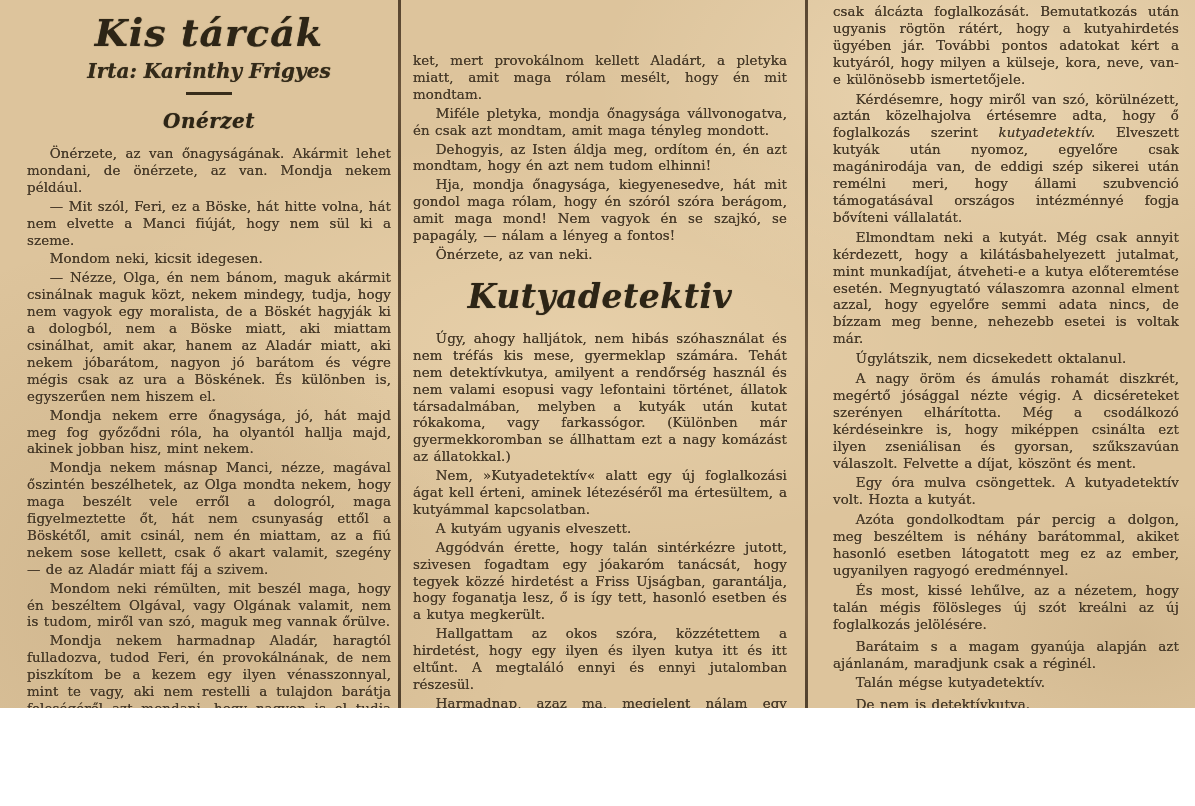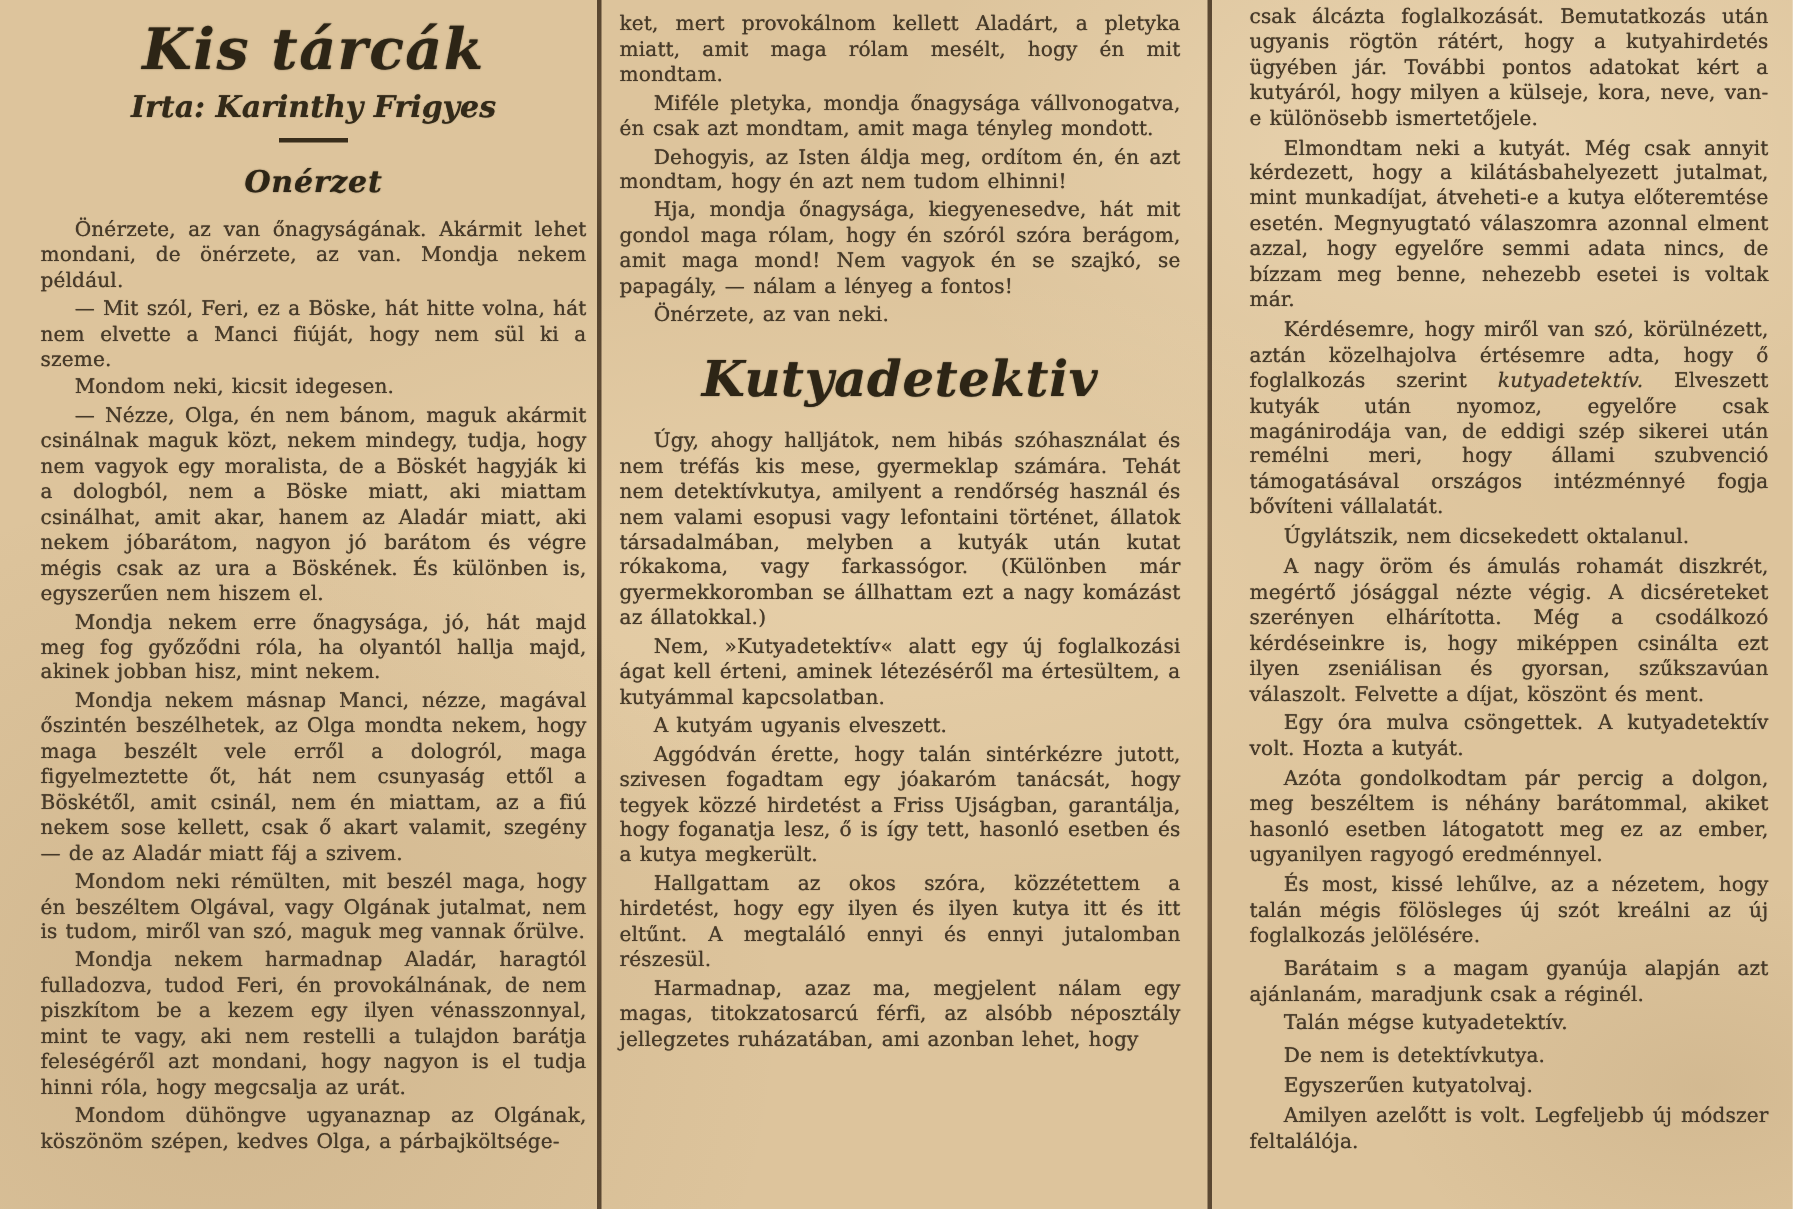--- a/index.html
+++ b/index.html
@@ -1,33 +1,33 @@
 <!DOCTYPE html>
 <html><head>
 <meta charset="utf-8">
 <style>
   html,body{margin:0;padding:0;}
   .page{
     position:relative;
-    width:1195px;height:806px;
+    width:1195px;height:708px;
     box-sizing:border-box;
     overflow:hidden;
     display:flex;
     font-family:"DejaVu Serif","Liberation Serif",serif;
     color:#463a2a;
     background:
       radial-gradient(ellipse 620px 380px at 82% 12%, rgba(255,240,212,0.35), transparent 62%),
       radial-gradient(ellipse 540px 520px at 12% 85%, rgba(122,92,52,0.13), transparent 70%),
       radial-gradient(ellipse 760px 320px at 48% 48%, rgba(255,236,202,0.28), transparent 65%),
       radial-gradient(ellipse 300px 200px at 95% 90%, rgba(120,90,50,0.10), transparent 70%),
       #ddc49c;
   }
   .col{box-sizing:border-box;}
   .col1{width:398px;padding:2px 7px 0 27px;}
-  .col2{width:404px;padding:9px 18px 15px 12px;}
+  .col2{width:404px;padding:9px 18px 15px 12px;margin-top:44px;}
   .col3{width:387px;padding:4px 16px 0 25px;}
   .vrule{
     width:3px;height:806px;flex:0 0 3px;
     background:repeating-linear-gradient(to bottom,
       #402f1d 0px, #55402a 90px, #3a2b1a 180px, #4a3724 260px);
     opacity:0.85;
   }
   p{
     margin:0 0 2px 0;
     font-size:13.4px;
@@ -88,21 +88,21 @@
       <div class="byline">Irta: Karinthy Frigyes</div>
       <hr class="byline-rule">
     </div>
     <h2 class="section-heading">Onérzet</h2>
     <p>Önérzete, az van őnagyságának. Akármit lehet mondani, de önérzete, az van. Mondja nekem például.</p>
     <p>— Mit szól, Feri, ez a Böske, hát hitte volna, hát nem elvette a Manci fiúját, hogy nem sül ki a szeme.</p>
     <p>Mondom neki, kicsit idegesen.</p>
     <p>— Nézze, Olga, én nem bánom, maguk akármit csinálnak maguk közt, nekem mindegy, tudja, hogy nem vagyok egy moralista, de a Böskét hagyják ki a dologból, nem a Böske miatt, aki miattam csinálhat, amit akar, hanem az Aladár miatt, aki nekem jóbarátom, nagyon jó barátom és végre mégis csak az ura a Böskének. És különben is, egyszerűen nem hiszem el.</p>
     <p>Mondja nekem erre őnagysága, jó, hát majd meg fog győződni róla, ha olyantól hallja majd, akinek jobban hisz, mint nekem.</p>
     <p>Mondja nekem másnap Manci, nézze, magával őszintén beszélhetek, az Olga mondta nekem, hogy maga beszélt vele erről a dologról, maga figyelmeztette őt, hát nem csunyaság ettől a Böskétől, amit csinál, nem én miattam, az a fiú nekem sose kellett, csak ő akart valamit, szegény — de az Aladár miatt fáj a szivem.</p>
-    <p>Mondom neki rémülten, mit beszél maga, hogy én beszéltem Olgával, vagy Olgának jutalmat, nem is tudom, miről van szó, maguk meg vannak őrülve.</p>
+    <p>Mondom neki rémülten, mit beszél maga, hogy én beszéltem Olgával, vagy Olgának valamit, nem is tudom, miről van szó, maguk meg vannak őrülve.</p>
     <p>Mondja nekem harmadnap Aladár, haragtól fulladozva, tudod Feri, én provokálnának, de nem piszkítom be a kezem egy ilyen vénasszonnyal, mint te vagy, aki nem restelli a tulajdon barátja feleségéről azt mondani, hogy nagyon is el tudja hinni róla, hogy megcsalja az urát.</p>
     <p>Mondom dühöngve ugyanaznap az Olgának, köszönöm szépen, kedves Olga, a párbajköltsége-</p>
   </div>
 
   <div class="vrule"></div>
 
   <div class="col col2">
     <p class="noindent">ket, mert provokálnom kellett Aladárt, a pletyka miatt, amit maga rólam mesélt, hogy én mit mondtam.</p>
     <p>Miféle pletyka, mondja őnagysága vállvonogatva, én csak azt mondtam, amit maga tényleg mondott.</p>
     <p>Dehogyis, az Isten áldja meg, ordítom én, én azt mondtam, hogy én azt nem tudom elhinni!</p>
@@ -114,24 +114,24 @@
     <p>A kutyám ugyanis elveszett.</p>
     <p>Aggódván érette, hogy talán sintérkézre jutott, szivesen fogadtam egy jóakaróm tanácsát, hogy tegyek közzé hirdetést a Friss Ujságban, garantálja, hogy foganatja lesz, ő is így tett, hasonló esetben és a kutya megkerült.</p>
     <p>Hallgattam az okos szóra, közzétettem a hirdetést, hogy egy ilyen és ilyen kutya itt és itt eltűnt. A megtaláló ennyi és ennyi jutalomban részesül.</p>
     <p>Harmadnap, azaz ma, megjelent nálam egy magas, titokzatosarcú férfi, az alsóbb néposztály jellegzetes ruházatában, ami azonban lehet, hogy</p>
   </div>
 
   <div class="vrule"></div>
 
   <div class="col col3">
     <p class="noindent">csak álcázta foglalkozását. Bemutatkozás után ugyanis rögtön rátért, hogy a kutyahirdetés ügyében jár. További pontos adatokat kért a kutyáról, hogy milyen a külseje, kora, neve, van-e különösebb ismertetőjele.</p>
-    <p>Elmondtam neki a kutyát. Még csak annyit kérdezett, hogy a kilátásbahelyezett jutalmat, mint munkadíjat, átveheti-e a kutya előteremtése esetén. Megnyugtató válaszomra azonnal elment azzal, hogy egyelőre semmi adata nincs, de bízzam meg benne, nehezebb esetei is voltak már.</p>
     <p>
       <span>Kérdésemre, hogy miről van szó, körülnézett, aztán közelhajolva értésemre adta, hogy ő foglalkozás szerint </span><span class="it">kutyadetektív.</span><span> Elveszett kutyák után nyomoz, egyelőre csak magánirodája van, de eddigi szép sikerei után remélni meri, hogy állami szubvenció támogatásával országos intézménnyé fogja bővíteni vállalatát.</span>
     </p>
+    <p>Elmondtam neki a kutyát. Még csak annyit kérdezett, hogy a kilátásbahelyezett jutalmat, mint munkadíjat, átveheti-e a kutya előteremtése esetén. Megnyugtató válaszomra azonnal elment azzal, hogy egyelőre semmi adata nincs, de bízzam meg benne, nehezebb esetei is voltak már.</p>
     <p>Úgylátszik, nem dicsekedett oktalanul.</p>
     <p>A nagy öröm és ámulás rohamát diszkrét, megértő jósággal nézte végig. A dicséreteket szerényen elhárította. Még a csodálkozó kérdéseinkre is, hogy miképpen csinálta ezt ilyen zseniálisan és gyorsan, szűkszavúan válaszolt. Felvette a díjat, köszönt és ment.</p>
     <p>Egy óra mulva csöngettek. A kutyadetektív volt. Hozta a kutyát.</p>
     <p>Azóta gondolkodtam pár percig a dolgon, meg beszéltem is néhány barátommal, akiket hasonló esetben látogatott meg ez az ember, ugyanilyen ragyogó eredménnyel.</p>
     <p>És most, kissé lehűlve, az a nézetem, hogy talán mégis fölösleges új szót kreálni az új foglalkozás jelölésére.</p>
     <p class="gap-before">Barátaim s a magam gyanúja alapján azt ajánlanám, maradjunk csak a réginél.</p>
     <p>Talán mégse kutyadetektív.</p>
     <p class="gap-before">De nem is detektívkutya.</p>
     <p>Egyszerűen kutyatolvaj.</p>
     <p>Amilyen azelőtt is volt. Legfeljebb új módszer feltalálója.</p>

